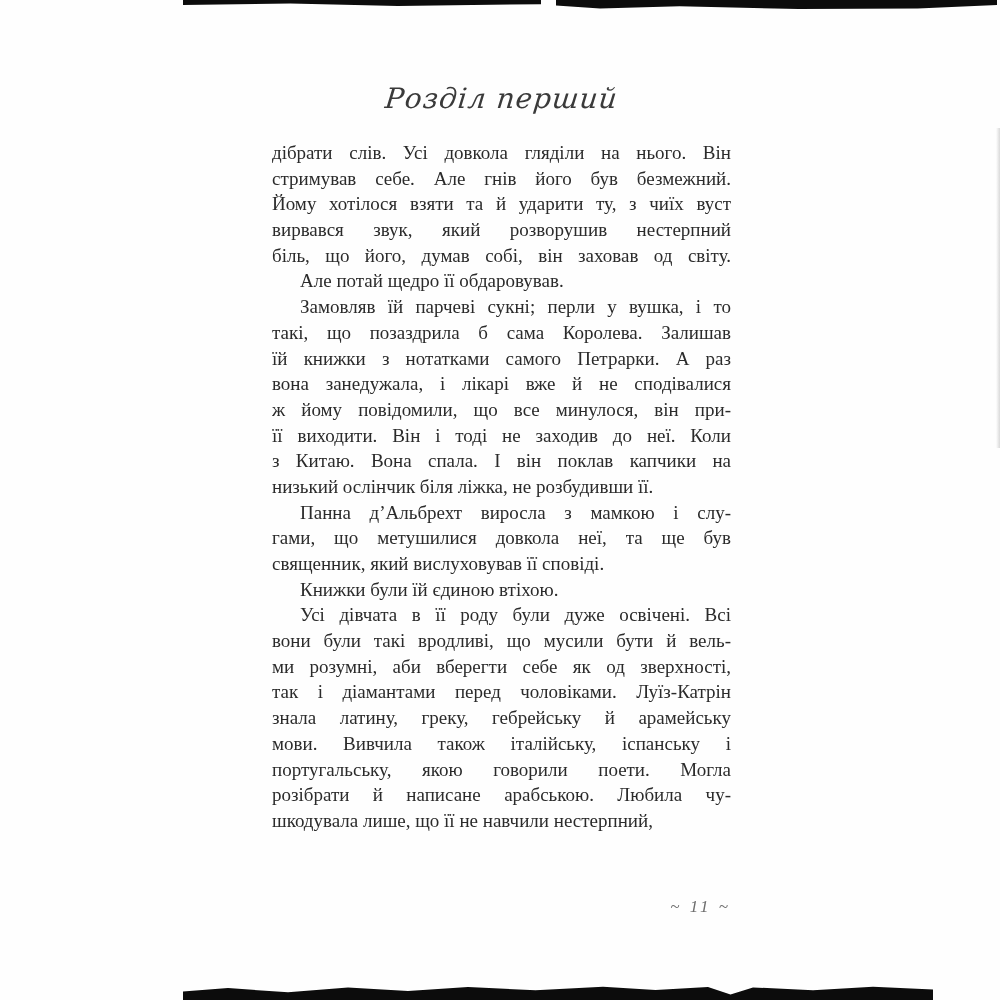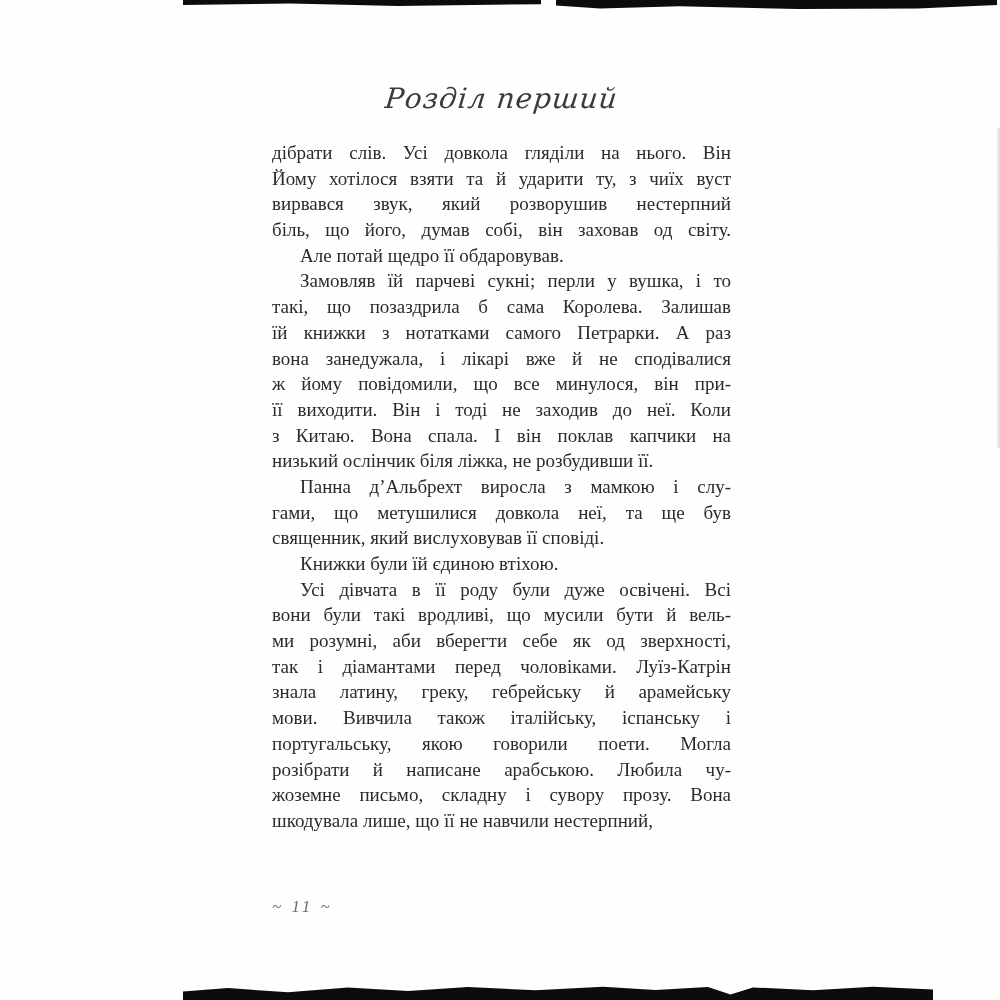--- a/index.html
+++ b/index.html
@@ -45,41 +45,42 @@
     height:25.7px;line-height:25.7px;
     text-align:justify;
     white-space:normal;
     overflow:hidden;
   }
   .line.j{text-align-last:justify;}
   .line.indent{padding-left:28px;}
   
   .page-number{
     position:absolute;left:272px;top:897px;width:459px;
-    text-align:left;
+    text-align:right;
     font-style:italic;
     font-size:17px;
     letter-spacing:3px;
     color:var(--pagenum,#6e6e6e);
   }
 </style>
 </head>
 <body>
 
 <div class="page">
 
   <div class="scan-bar scan-top-a"></div>
   <div class="scan-bar scan-top-b"></div>
   <div class="scan-bar scan-bottom"></div>
   <div class="scan-edge-shadow"></div>
 
   <div class="heading">Розділ перший</div>
 
   <div class="text-column">
       <div class="line j">дібрати слів. Усі довкола гляділи на нього. Він</div>
+      <div class="line j">стримував себе. Але гнів його був безмежний.</div>
       <div class="line j">Йому хотілося взяти та й ударити ту, з чиїх вуст</div>
       <div class="line j">вирвався звук, який розворушив нестерпний</div>
       <div class="line j">біль, що його, думав собі, він заховав од світу.</div>
       <div class="line indent">Але потай щедро її обдаровував.</div>
       <div class="line j indent">Замовляв їй парчеві сукні; перли у вушка, і то</div>
       <div class="line j">такі, що позаздрила б сама Королева. Залишав</div>
       <div class="line j">їй книжки з нотатками самого Петрарки. А раз</div>
       <div class="line j">вона занедужала, і лікарі вже й не сподівалися</div>
       <div class="line j">ж йому повідомили, що все минулося, він при-</div>
       <div class="line j">її виходити. Він і тоді не заходив до неї. Коли</div>
@@ -90,19 +91,18 @@
       <div class="line">священник, який вислуховував її сповіді.</div>
       <div class="line indent">Книжки були їй єдиною втіхою.</div>
       <div class="line j indent">Усі дівчата в її роду були дуже освічені. Всі</div>
       <div class="line j">вони були такі вродливі, що мусили бути й вель-</div>
       <div class="line j">ми розумні, аби вберегти себе як од зверхності,</div>
       <div class="line j">так і діамантами перед чоловіками. Луїз-Катрін</div>
       <div class="line j">знала латину, греку, гебрейську й арамейську</div>
       <div class="line j">мови. Вивчила також італійську, іспанську і</div>
       <div class="line j">португальську, якою говорили поети. Могла</div>
       <div class="line j">розібрати й написане арабською. Любила чу-</div>
-      <div class="line j">жоземне письмо, складну і сувору прозу. Вона</div>
       <div class="line">шкодувала лише, що її не навчили нестерпний,</div>
     </div>
 
   <div class="page-number">~ 11 ~</div>
 
 </div>
 
 </body></html>

